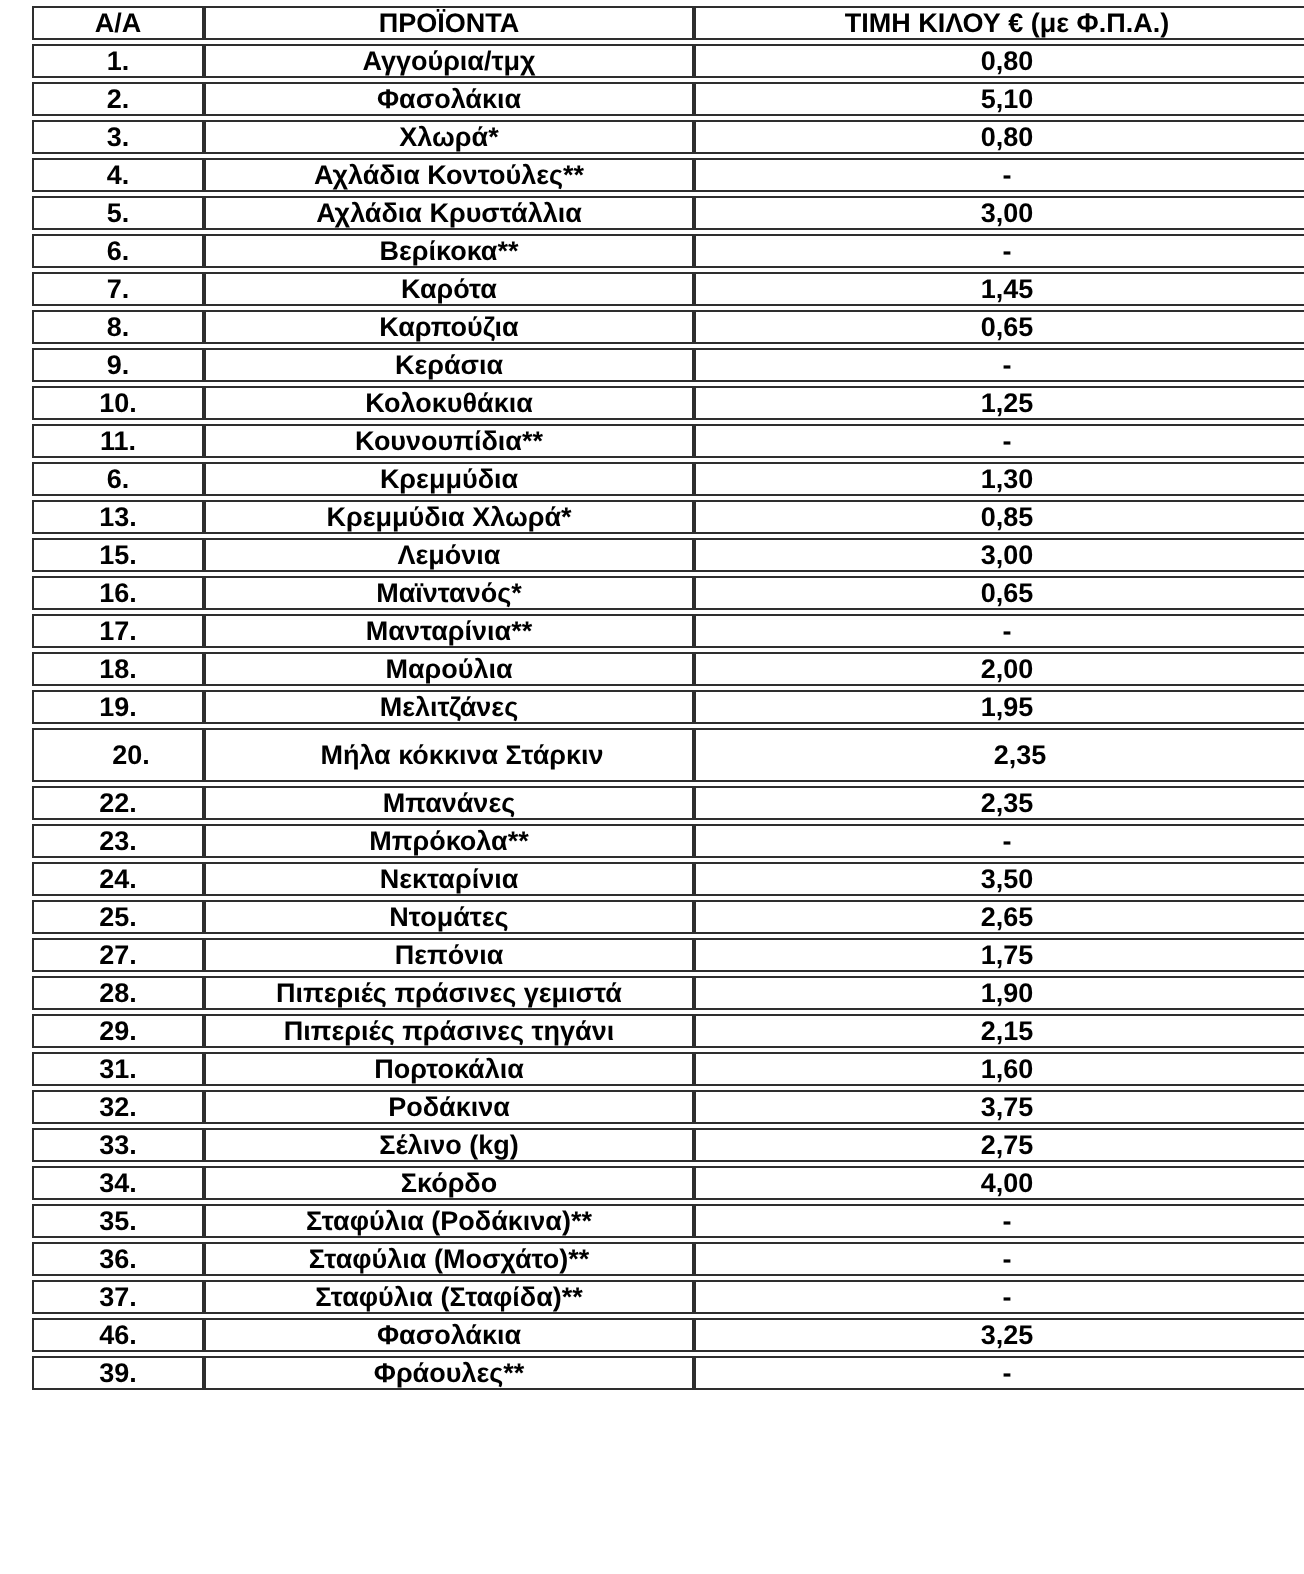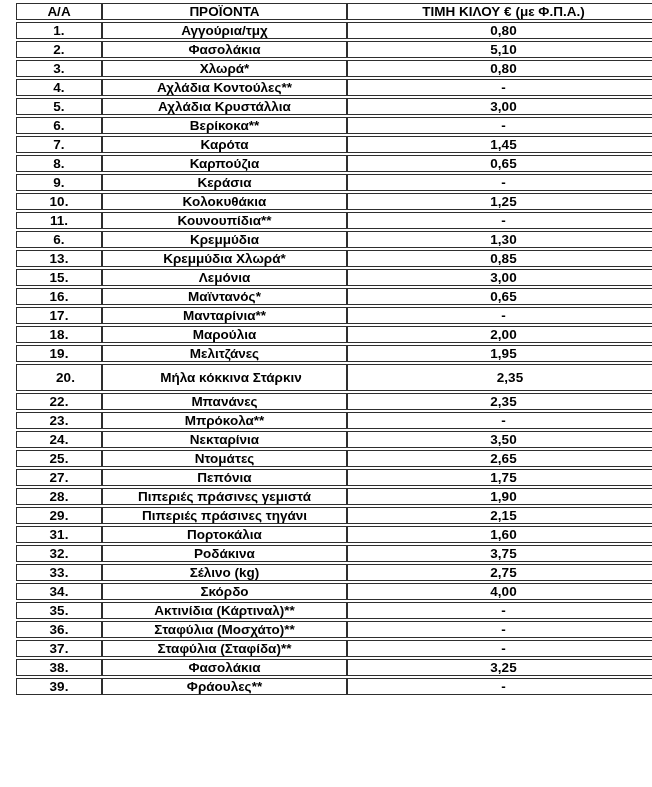--- a/index.html
+++ b/index.html
@@ -207,35 +207,35 @@
     <td>Σέλινο (kg)</td>
     <td>2,75</td>
   </tr>
       <tr>
     <td>34.</td>
     <td>Σκόρδο</td>
     <td>4,00</td>
   </tr>
       <tr>
     <td>35.</td>
-    <td>Ακτινίδια (Κάρτιναλ)**</td>
+    <td>Σταφύλια (Ροδάκινα)**</td>
     <td>-</td>
   </tr>
       <tr>
     <td>36.</td>
     <td>Σταφύλια (Μοσχάτο)**</td>
     <td>-</td>
   </tr>
       <tr>
     <td>37.</td>
     <td>Σταφύλια (Σταφίδα)**</td>
     <td>-</td>
   </tr>
       <tr>
-    <td>38.</td>
+    <td>46.</td>
     <td>Φασολάκια</td>
     <td>3,25</td>
   </tr>
       <tr>
     <td>39.</td>
     <td>Φράουλες**</td>
     <td>-</td>
   </tr>
     </tbody>
 </table>

